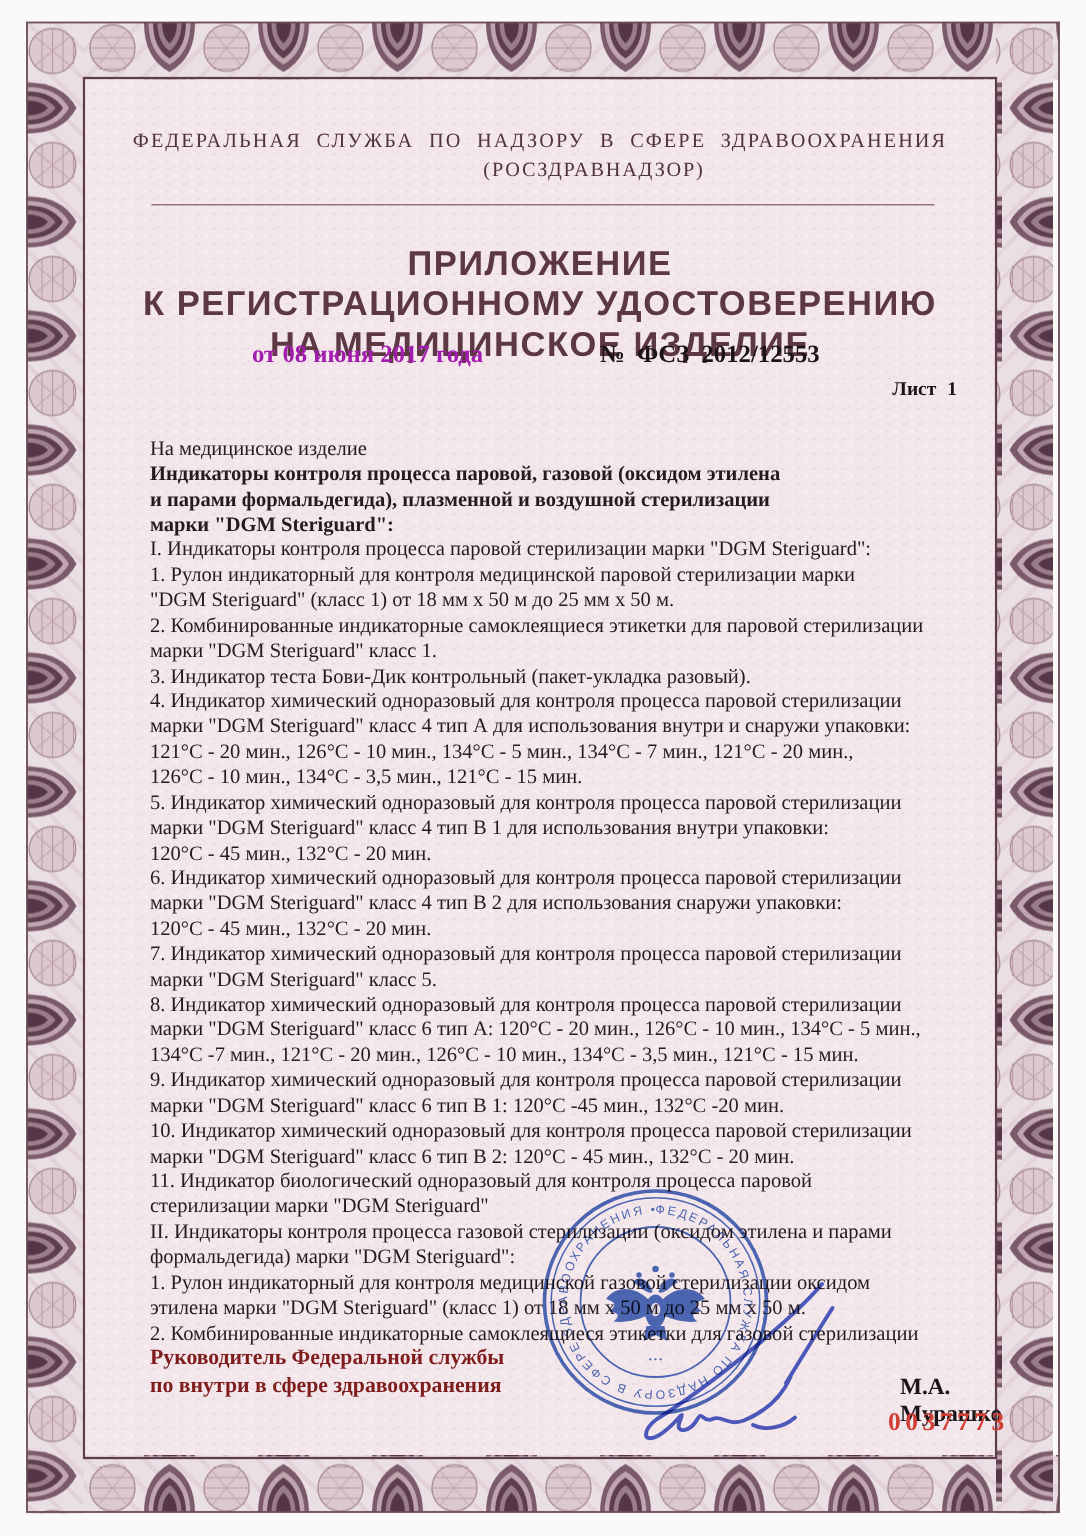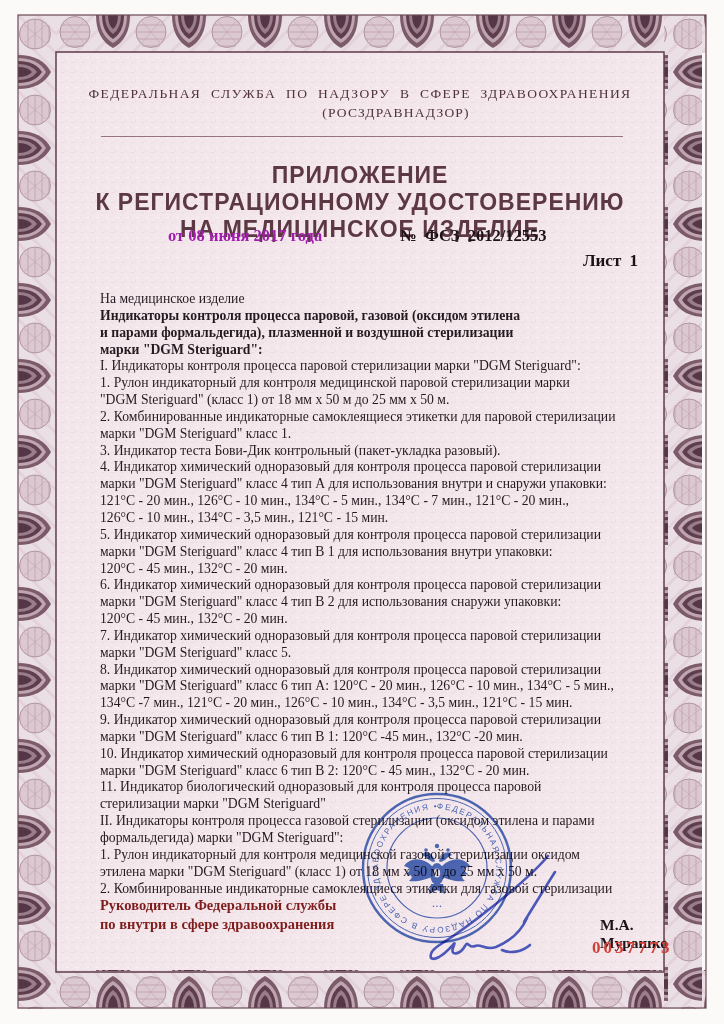--- a/index.html
+++ b/index.html
@@ -29,21 +29,21 @@
     position:absolute;left:0;width:100%;text-align:center;
     font-family:"Liberation Sans",sans-serif;font-weight:bold;
     font-size:23px;letter-spacing:1px;color:#5c3843;margin-top:19px;
   }
   .t1{top:91px;} .t2{top:118px;} .t3{top:145px;}
   .date-row{position:absolute;left:0;top:174px;width:100%;height:22px;}
   .date-label{position:absolute;left:112px;font-size:16.5px;font-weight:bold;color:#a21caf;}
   .number-label{position:absolute;left:344px;font-size:16.5px;font-weight:bold;color:#1c1317;word-spacing:4px;}
   .sheet-label{
     position:absolute;right:26px;top:199px;
-    font-size:17px;font-weight:bold;color:#1c1317;word-spacing:4px;
+    font-size:13px;font-weight:bold;color:#1c1317;word-spacing:4px;
   }
   .body-block{
     position:absolute;left:44px;top:239px;width:566px;
     font-size:13.7px;line-height:16.85px;color:#241b20;
   }
   .body-line{white-space:nowrap;}
   .body-line.b{font-weight:bold;}
   .footer-role{
     position:absolute;left:44px;top:844px;width:330px;
     font-size:14.5px;font-weight:bold;line-height:19px;color:#7f1d1d;

